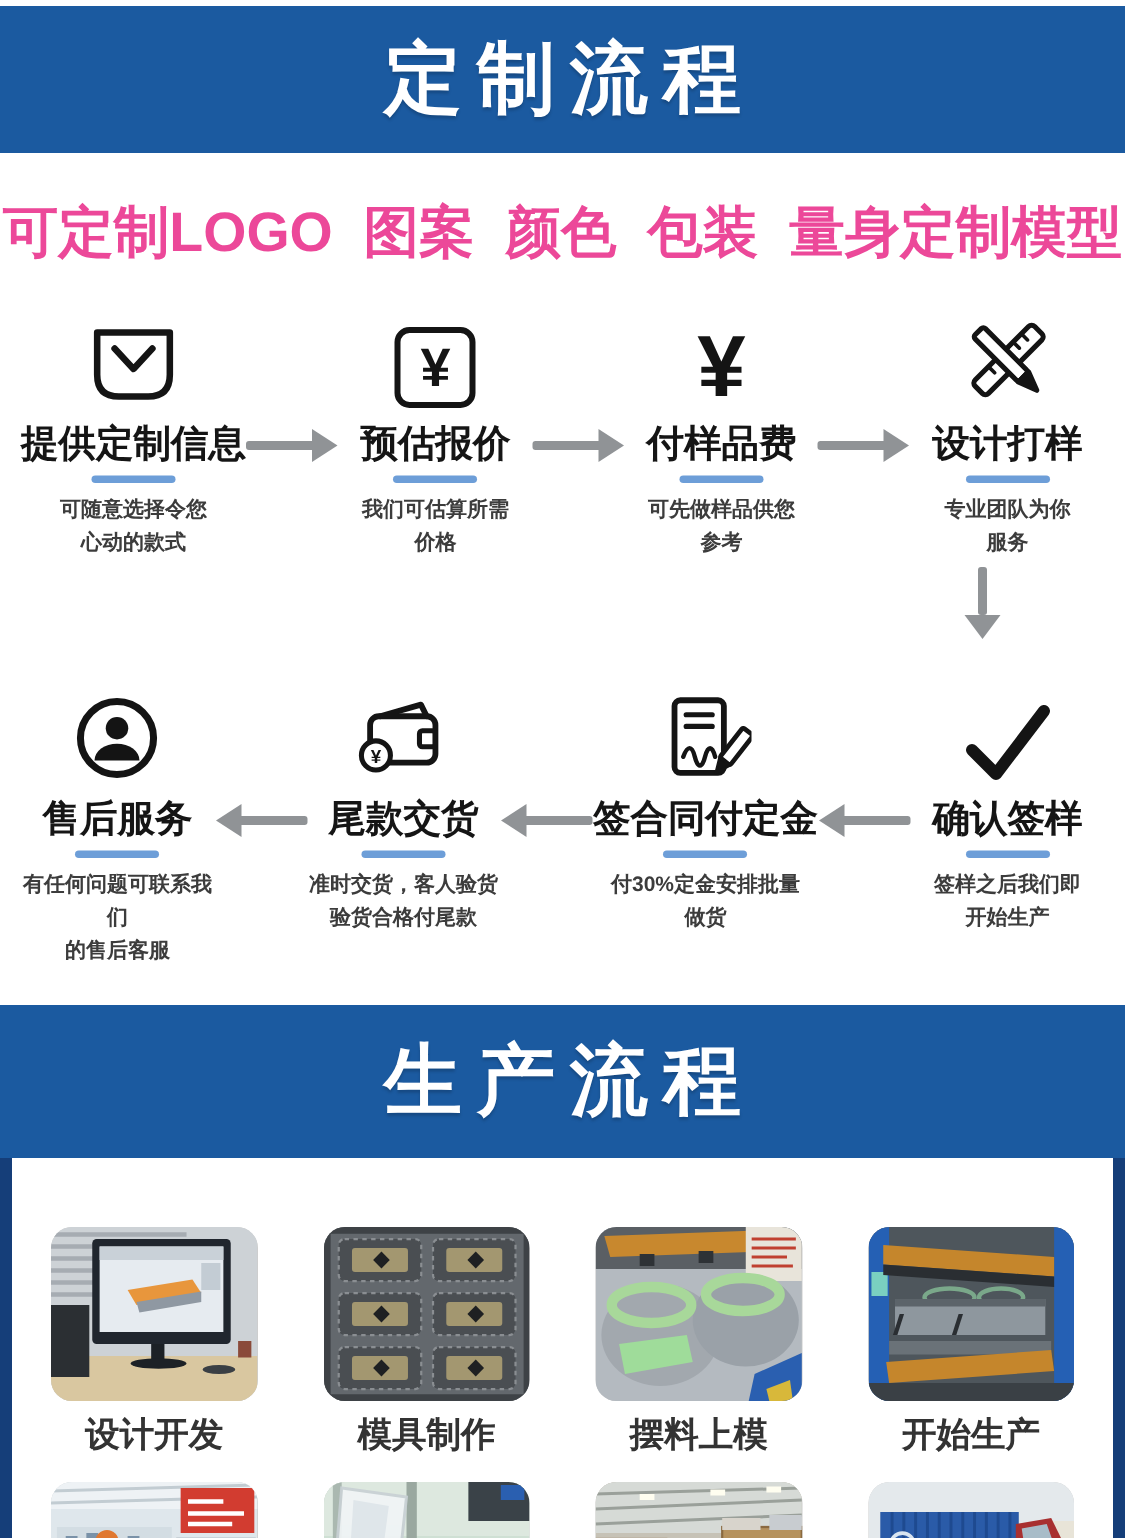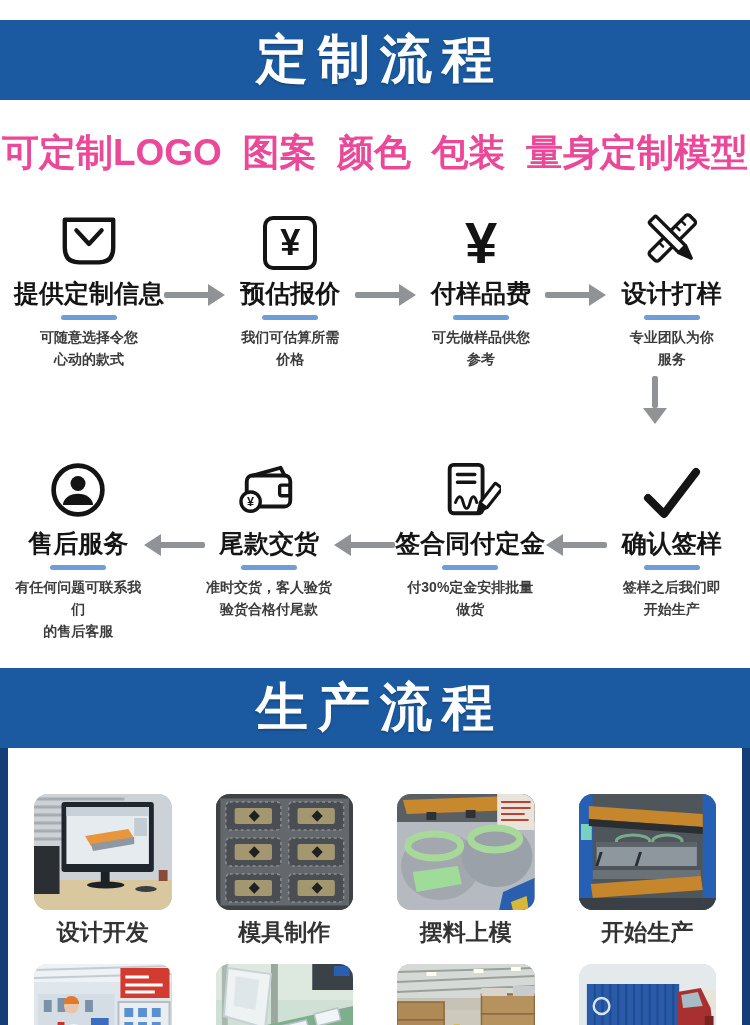--- a/index.html
+++ b/index.html
@@ -1,20 +1,20 @@
 <!DOCTYPE html>
 <html><head>
 <meta charset="utf-8">
 <style>
   html,body{margin:0;padding:0;background:#fff;}
   body{width:750px;font-family:"Liberation Sans","DejaVu Sans",sans-serif;}
-  .banner{background:#1b5aa0;color:#fff;height:80px;display:flex;align-items:center;justify-content:center;
-    font-size:52px;font-weight:700;letter-spacing:10px;margin-top:20px;text-indent:10px;
+  .banner{background:#1b5aa0;color:#fff;height:98px;display:flex;align-items:center;justify-content:center;
+    font-size:52px;font-weight:700;letter-spacing:10px;margin-top:4px;text-indent:10px;
     text-shadow:0 2px 2px rgba(0,0,0,.18);}
-  .banner.prod{height:80px;margin-top:26px;justify-content:center;}
+  .banner.prod{height:102px;margin-top:26px;justify-content:center;}
   .subtitle{margin-top:28px;text-align:center;color:#ec4899;font-size:37px;font-weight:700;white-space:pre;}
   .steps{display:flex;padding:0 14px;margin-top:26px;align-items:flex-start;}
   .step{flex:1;display:flex;flex-direction:column;align-items:center;}
   .icon-box{height:66px;display:flex;align-items:flex-end;justify-content:center;}
   .step-title{font-size:25px;font-weight:700;color:#151515;margin-top:7px;white-space:nowrap;}
   .t-underline{width:56px;height:5px;background:#6d9ed8;border-radius:3px;margin:5px auto 7px;}
   .step-desc{font-size:14px;color:#3c3c3c;text-align:center;white-space:pre-line;line-height:1.55;font-weight:700;}
   .h-arrow{flex:0 0 46px;height:6px;background:#909396;margin-top:88px;position:relative;border-radius:2px;}
   .h-arrow.right{margin-right:16px;}
   .h-arrow.right::after{content:"";position:absolute;right:-15px;top:50%;transform:translateY(-50%);

